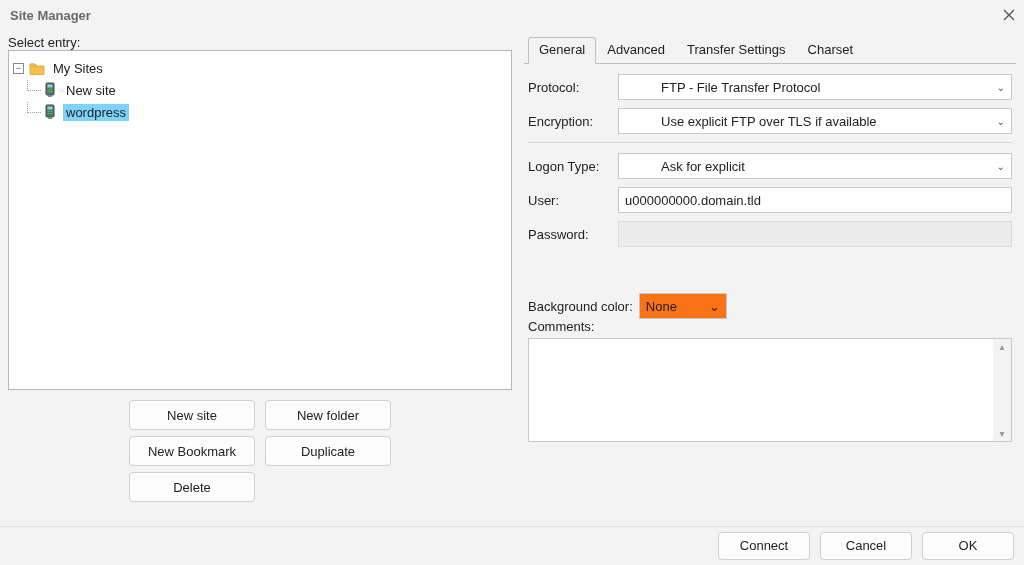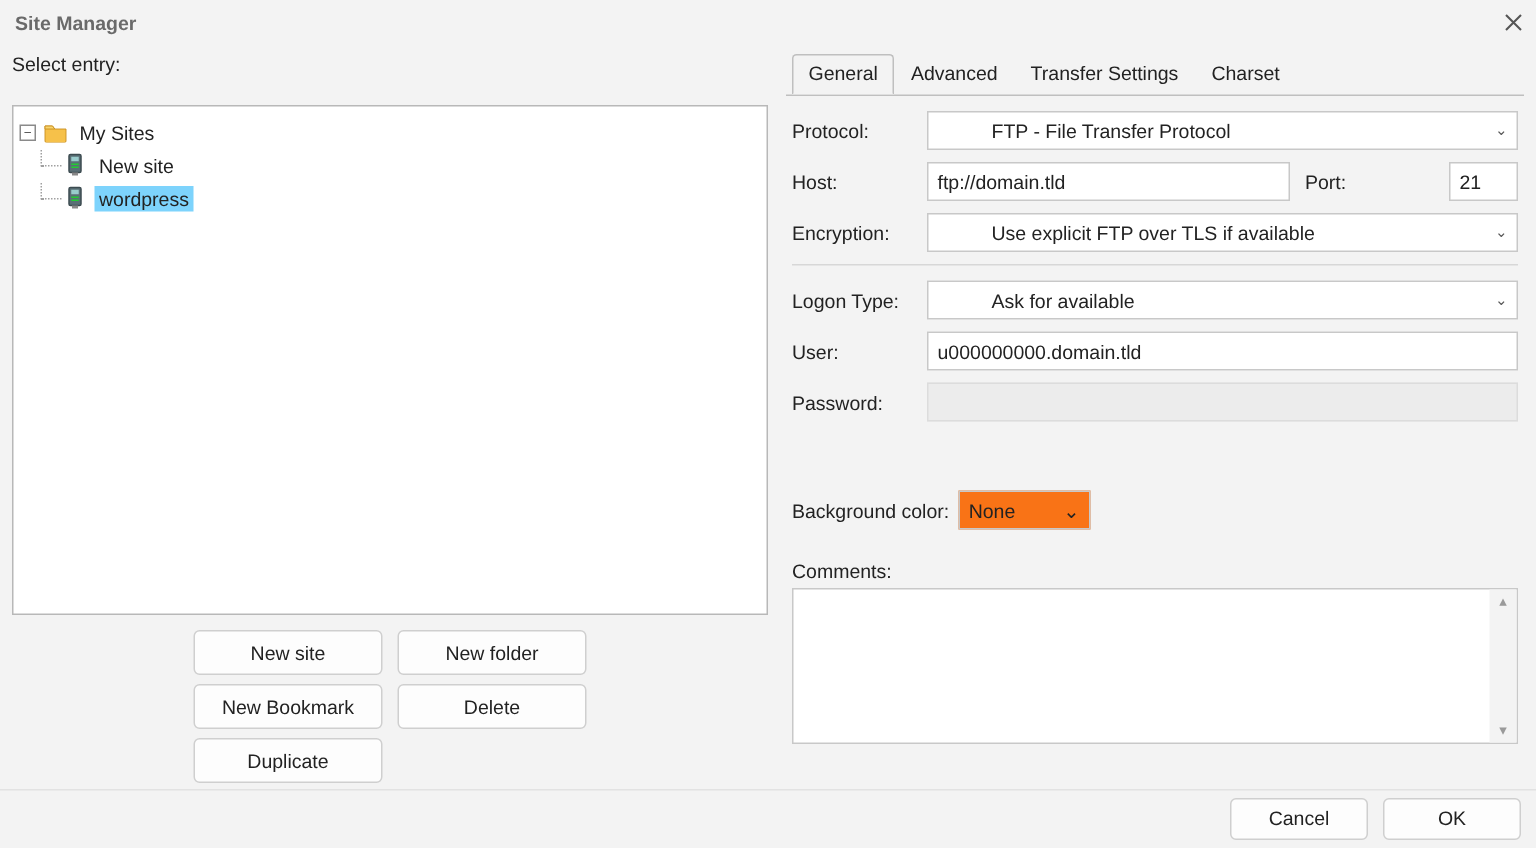--- a/index.html
+++ b/index.html
@@ -31,21 +31,21 @@
     display: flex;
     height: 496px;
     padding: 5px 8px 0 8px;
     gap: 12px;
   }
   .left-panel {
     width: 504px;
     display: flex;
     flex-direction: column;
   }
-  .select-label { margin-bottom: 20px; color: #222; font-size: 13px; }
+  .select-label { margin-bottom: 0; color: #222; font-size: 13px; }
   .tree-box {
     flex: 0 0 340px;
     background: #fff;
     border: 1px solid #b8b8b8;
     padding: 6px 4px;
     overflow: auto;
   }
   .tree-row {
     display: flex;
     align-items: center;
@@ -87,21 +87,21 @@
     display: flex; align-items: center; justify-content: center;
     cursor: default;
   }
   .right-panel {
     flex: 1;
     display: flex;
     flex-direction: column;
   }
   .tabs {
     display: flex;
-    align-items: flex-start;
+    align-items: center;
     height: 28px;
     padding-left: 4px;
     gap: 0;
   }
   .tab {
     padding: 4px 10px 6px 10px;
     font-size: 13px;
     color: #222;
     border: 1px solid transparent;
     border-bottom: none;
@@ -246,22 +246,22 @@
             </svg>
         </span>
         <span class="tree-label selected">wordpress</span>
       </div>
     </div>
 
     <div class="btn-grid">
       <div class="btn">New site</div>
       <div class="btn">New folder</div>
       <div class="btn">New Bookmark</div>
+      <div class="btn">Duplicate</div>
       <div class="btn">Delete</div>
-      <div class="btn">Duplicate</div>
     </div>
   </div>
 
   <div class="right-panel">
     <div class="tabs">
       <div class="tab active">General</div>
       <div class="tab">Advanced</div>
       <div class="tab">Transfer Settings</div>
       <div class="tab">Charset</div>
     </div>
@@ -269,45 +269,35 @@
     <div class="tab-body">
 
       <div class="form-row">
         <label>Protocol:</label>
         <div class="select flex1">
           <span>FTP - File Transfer Protocol</span>
           <span class="chev">⌄</span>
         </div>
       </div>
 
-      <div class="form-row">
-        <label>Host:</label>
-        <div class="text-input flex1">
-          <span>ftp://domain.tld</span>
-        </div>
-        <label class="port-label">Port:</label>
-        <div class="text-input port-input">
-          <span>21</span>
-        </div>
-      </div>
 
       <div class="form-row">
         <label>Encryption:</label>
         <div class="select flex1">
           <span>Use explicit FTP over TLS if available</span>
           <span class="chev">⌄</span>
         </div>
       </div>
 
       <hr class="hr">
 
       <div class="form-row">
         <label>Logon Type:</label>
         <div class="select flex1">
-          <span>Ask for available</span>
+          <span>Ask for explicit</span>
           <span class="chev">⌄</span>
         </div>
       </div>
 
       <div class="form-row">
         <label>User:</label>
         <div class="text-input flex1">
           <span>u000000000.domain.tld</span>
         </div>
       </div>
@@ -318,30 +308,31 @@
       </div>
 
       <div class="bgcolor-row">
         <label>Background color:</label>
         <div class="bgcolor-select">
           <span>None</span>
           <span class="chev">⌄</span>
         </div>
       </div>
 
-      <div style="margin-top:20px;">
+      <div style="margin-top:0;">
         <label>Comments:</label>
       </div>
       <div class="comments-area">
         <span></span>
         <div class="scroll-track">
           <span class="arr">▴</span>
           <span class="arr">▾</span>
         </div>
       </div>
     </div>
   </div>
 </div>
 
 <div class="footer">
+  <div class="btn">Connect</div>
   <div class="btn">Cancel</div>
   <div class="btn">OK</div>
 </div>
 
 </body></html>

